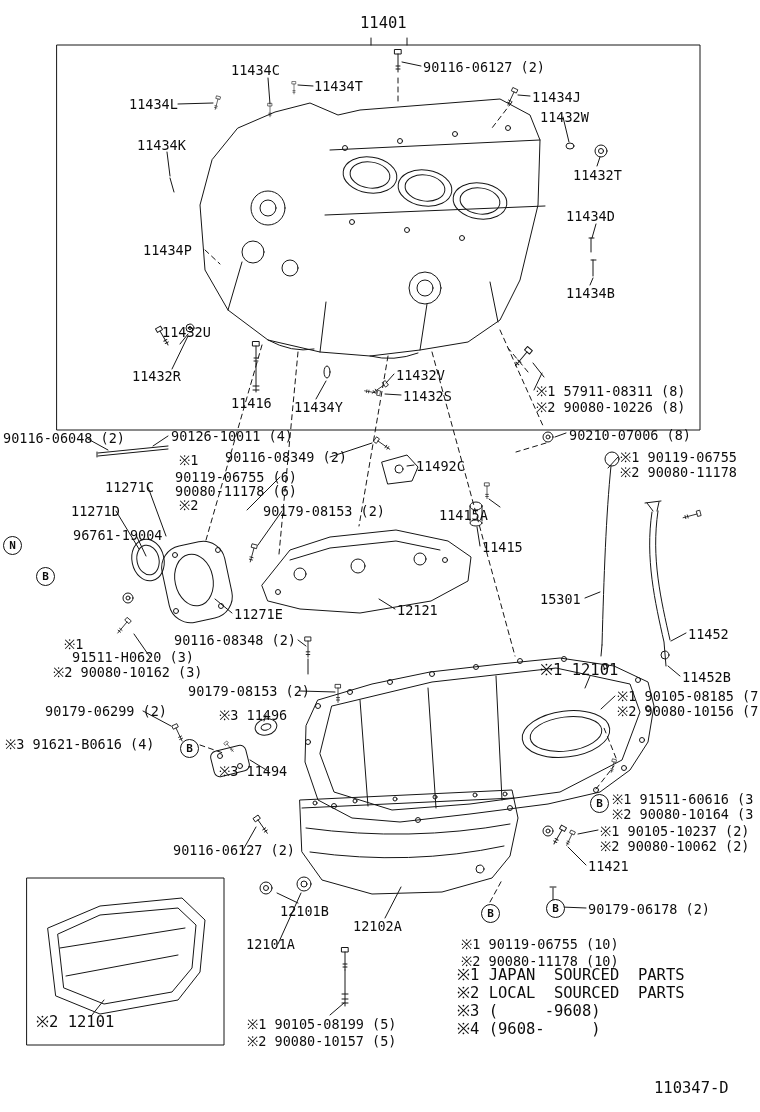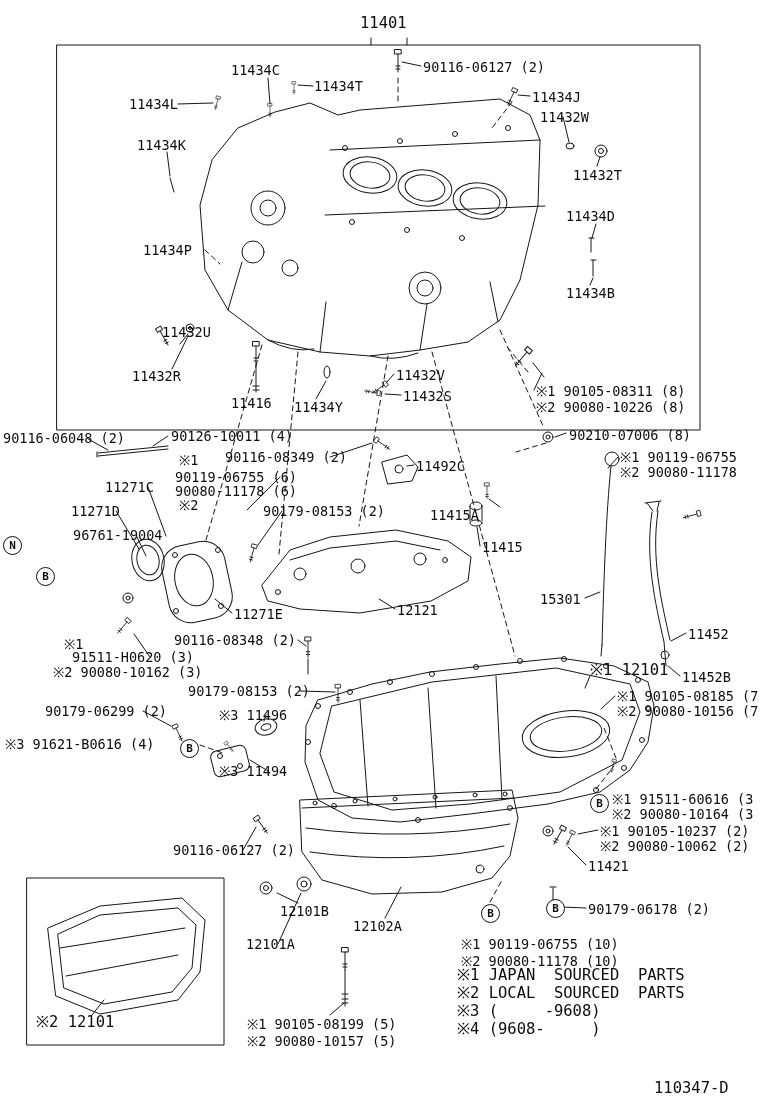--- a/index.html
+++ b/index.html
@@ -207,48 +207,48 @@
   <div class="lbl" style="left:573px;top:168px">11432T</div>
   <div class="lbl" style="left:566px;top:209px">11434D</div>
   <div class="lbl" style="left:143px;top:243px">11434P</div>
   <div class="lbl" style="left:566px;top:286px">11434B</div>
   <div class="lbl" style="left:162px;top:325px">11432U</div>
   <div class="lbl" style="left:132px;top:369px">11432R</div>
   <div class="lbl" style="left:231px;top:396px">11416</div>
   <div class="lbl" style="left:294px;top:400px">11434Y</div>
   <div class="lbl" style="left:396px;top:368px">11432V</div>
   <div class="lbl" style="left:403px;top:389px">11432S</div>
-  <div class="lbl" style="left:536px;top:384px">※1 90105-08311 (8)</div>
+  <div class="lbl" style="left:536px;top:384px">※1 57911-08311 (8)</div>
   <div class="lbl" style="left:536px;top:400px">※2 90080-10226 (8)</div>
   <div class="lbl" style="left:3px;top:431px">90116-06048 (2)</div>
   <div class="lbl" style="left:171px;top:429px">90126-10011 (4)</div>
   <div class="lbl" style="left:179px;top:453px">※1</div>
   <div class="lbl" style="left:225px;top:450px">90116-08349 (2)</div>
   <div class="lbl" style="left:175px;top:470px">90119-06755 (6)</div>
   <div class="lbl" style="left:175px;top:484px">90080-11178 (6)</div>
   <div class="lbl" style="left:179px;top:498px">※2</div>
   <div class="lbl" style="left:105px;top:480px">11271C</div>
   <div class="lbl" style="left:71px;top:504px">11271D</div>
   <div class="lbl" style="left:73px;top:528px">96761-19004</div>
   <div class="lbl" style="left:263px;top:504px">90179-08153 (2)</div>
   <div class="lbl" style="left:416px;top:459px">11492C</div>
   <div class="lbl" style="left:569px;top:428px">90210-07006 (8)</div>
   <div class="lbl" style="left:620px;top:450px">※1 90119-06755</div>
   <div class="lbl" style="left:620px;top:465px">※2 90080-11178</div>
-  <div class="lbl" style="left:430px;top:508px">11415A</div>
+  <div class="lbl" style="left:439px;top:508px">11415A</div>
   <div class="lbl" style="left:482px;top:540px">11415</div>
   <div class="lbl" style="left:540px;top:592px">15301</div>
   <div class="lbl" style="left:234px;top:607px">11271E</div>
   <div class="lbl" style="left:397px;top:603px">12121</div>
   <div class="lbl" style="left:688px;top:627px">11452</div>
   <div class="lbl" style="left:64px;top:637px">※1</div>
   <div class="lbl" style="left:72px;top:650px">91511-H0620 (3)</div>
   <div class="lbl" style="left:53px;top:665px">※2 90080-10162 (3)</div>
   <div class="lbl" style="left:174px;top:633px">90116-08348 (2)</div>
-  <div class="lbl lbl-lg" style="left:590px;top:662px">※1 12101</div>
+  <div class="lbl lbl-lg" style="left:540px;top:662px">※1 12101</div>
   <div class="lbl" style="left:682px;top:670px">11452B</div>
   <div class="lbl" style="left:617px;top:689px">※1 90105-08185 (7</div>
   <div class="lbl" style="left:617px;top:704px">※2 90080-10156 (7</div>
   <div class="lbl" style="left:188px;top:684px">90179-08153 (2)</div>
   <div class="lbl" style="left:219px;top:708px">※3 11496</div>
   <div class="lbl" style="left:45px;top:704px">90179-06299 (2)</div>
   <div class="lbl" style="left:5px;top:737px">※3 91621-B0616 (4)</div>
   <div class="lbl" style="left:219px;top:764px">※3 11494</div>
   <div class="lbl" style="left:612px;top:792px">※1 91511-60616 (3</div>
   <div class="lbl" style="left:612px;top:807px">※2 90080-10164 (3</div>

